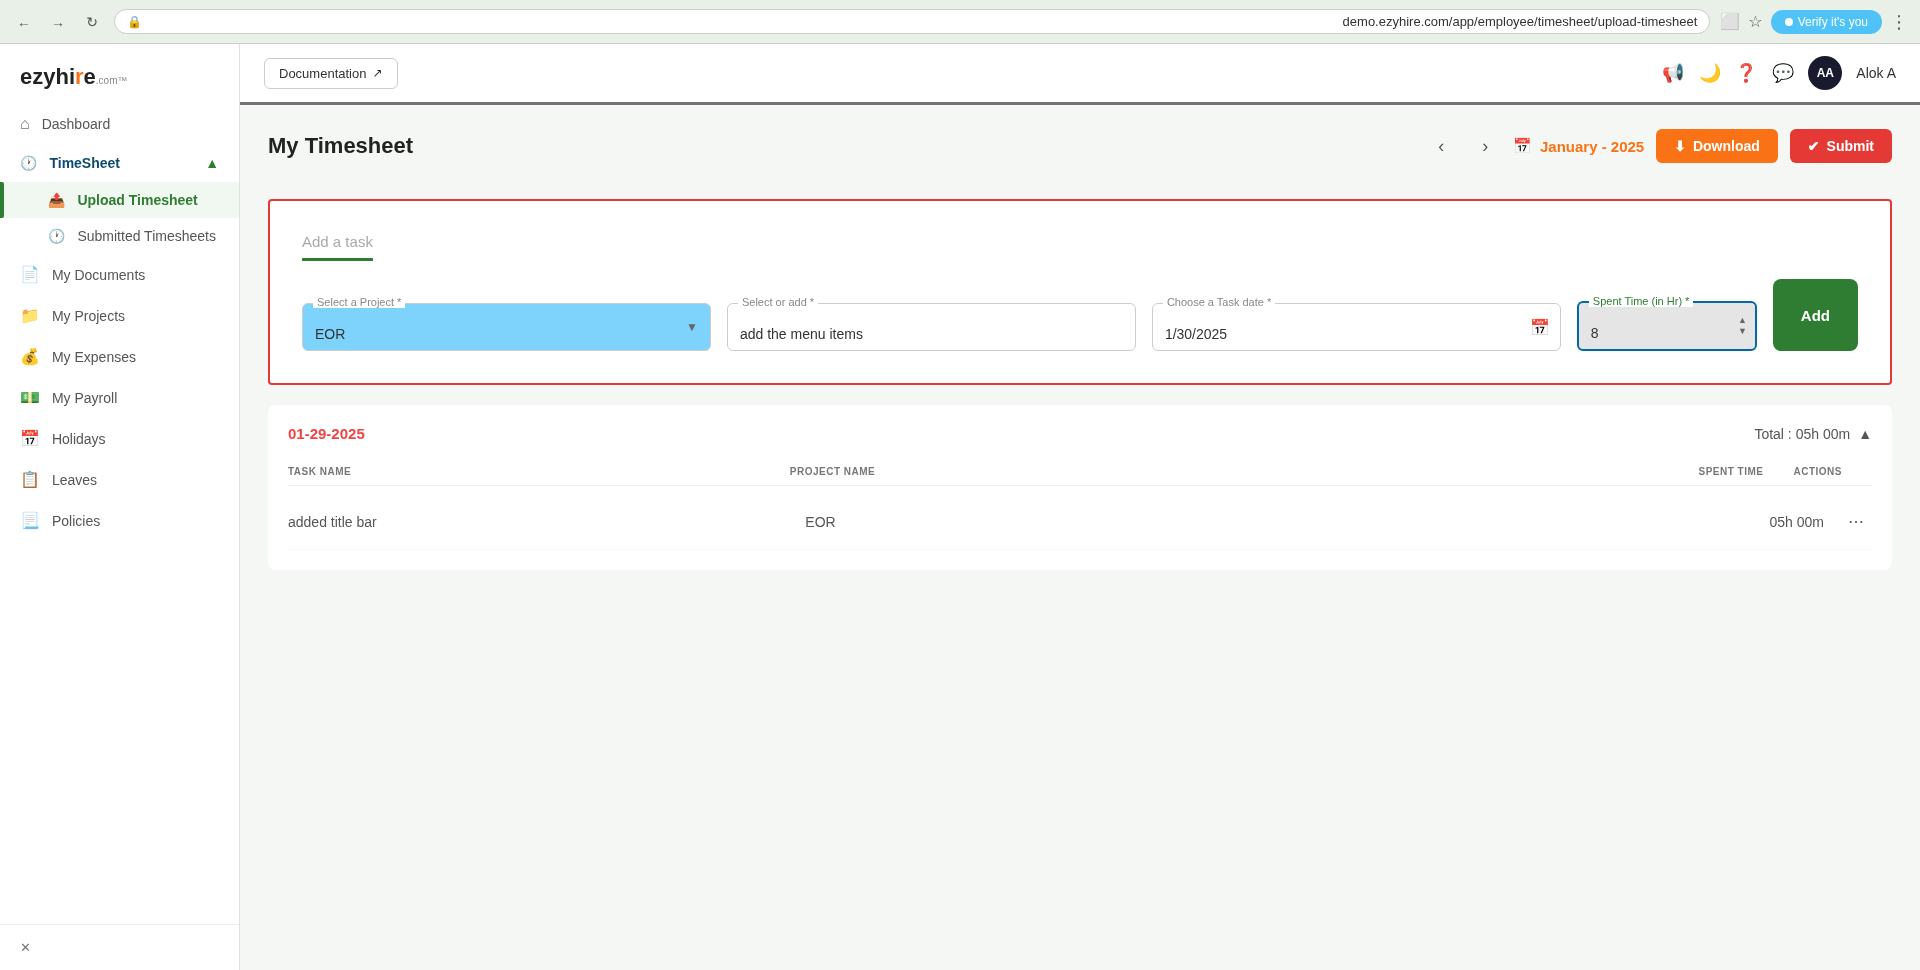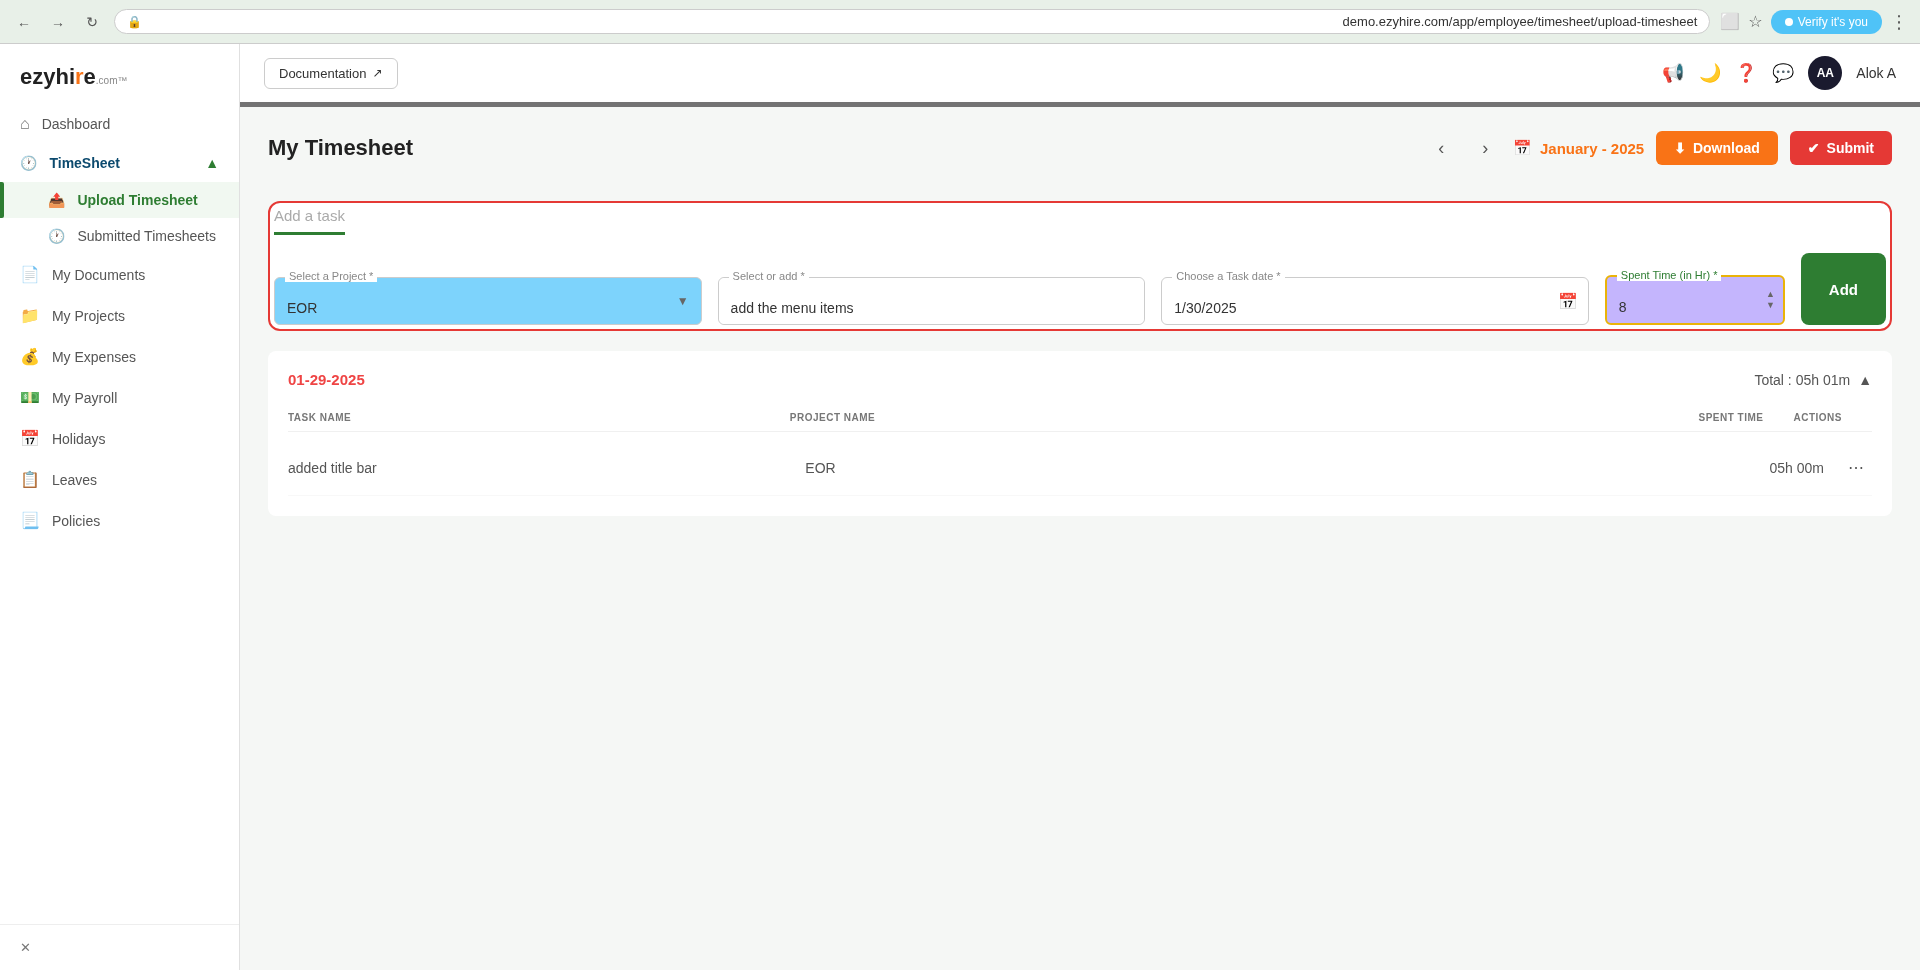--- a/index.html
+++ b/index.html
@@ -64,21 +64,21 @@
 
     .sidebar-footer { margin-top: auto; padding: 15px 20px; border-top: 1px solid #eee; }
     .sidebar-footer .close-btn { cursor: pointer; color: #777; font-size: 13px; display: flex; align-items: center; gap: 6px; }
 
     
     .main-content { flex: 1; overflow-y: auto; background: #f5f7f5; }
 
     
     .top-bar {
       background: white; padding: 12px 24px; display: flex; align-items: center;
-      justify-content: space-between; border-bottom: 5px solid #737373;
+      justify-content: space-between; border-bottom: 3px solid #737373;
     }
     .doc-btn {
       border: 1px solid #ccc; background: white; padding: 7px 14px; border-radius: 6px;
       cursor: pointer; font-size: 13px; color: #333; display: flex; align-items: center; gap: 6px;
     }
     .top-bar-actions { display: flex; align-items: center; gap: 14px; }
     .top-bar-icon { font-size: 18px; color: #555; cursor: pointer; }
     .avatar {
       width: 34px; height: 34px; border-radius: 50%; background: #1a1a2e;
       display: flex; align-items: center; justify-content: center; color: white; font-size: 12px; font-weight: 600;
@@ -109,22 +109,22 @@
       display: flex; align-items: center; gap: 7px;
     }
     .submit-btn {
       background: #e53935; color: white; border: none; border-radius: 6px;
       padding: 9px 18px; cursor: pointer; font-size: 14px; font-weight: 600;
       display: flex; align-items: center; gap: 7px;
     }
 
     
     .task-form-card {
-      background: white; border: 2px solid #e53935; border-radius: 12px;
-      padding: 4px; margin-bottom: 20px;
+      background: white; border: 2px solid #e53935; border-radius: 4px;
+      padding: 32px; margin-bottom: 20px;
     }
     .task-form-tab {
       font-size: 15px; color: #aaa; padding-bottom: 8px;
       border-bottom: 3px solid #2e7d32; display: inline-block; margin-bottom: 18px;
     }
     .task-form-fields { display: flex; align-items: flex-end; gap: 16px; }
     .field-group { display: flex; flex-direction: column; gap: 4px; flex: 1; }
     .field-group.small { flex: 0 0 180px; }
     .field-wrapper { position: relative; }
     .form-input {
@@ -151,21 +151,21 @@
     .date-input {
       width: 100%; border: none; background: transparent; padding: 22px 40px 8px 12px;
       font-size: 14px; color: #333; outline: none;
     }
     .cal-icon {
       position: absolute; right: 10px; top: 50%; transform: translateY(-50%);
       color: #555; font-size: 16px; pointer-events: none;
     }
 
     .number-wrapper {
-      position: relative; border: 2px solid #eab308; border-radius: 6px; background: #c4b5fd;
+      position: relative; border: 2px solid #0369a1; border-radius: 6px; background: #e5e5e5;
     }
     .number-input {
       width: 100%; border: none; background: transparent; padding: 22px 30px 8px 12px;
       font-size: 14px; color: #333; outline: none;
     }
     .number-arrows {
       position: absolute; right: 8px; top: 50%; transform: translateY(-50%);
       display: flex; flex-direction: column; gap: 2px;
     }
     .num-arrow { font-size: 9px; color: #666; cursor: pointer; line-height: 1; }
@@ -400,21 +400,21 @@
 
           <button class="add-btn">Add</button>
 
         </div>
       </div>
 
       <div class="date-section">
         <div class="date-header">
           <span class="date-label">01-29-2025</span>
           <div class="total-label">
-            <span>Total : 05h 01m</span>
+            <span>Total : 05h 00m</span>
             <span style="cursor:pointer;">▲</span>
           </div>
         </div>
 
         <div class="table-header">
           <span class="th">TASK NAME</span>
           <span class="th">PROJECT NAME</span>
           <span class="th right">SPENT TIME</span>
           <span class="th right">ACTIONS</span>
         </div>

